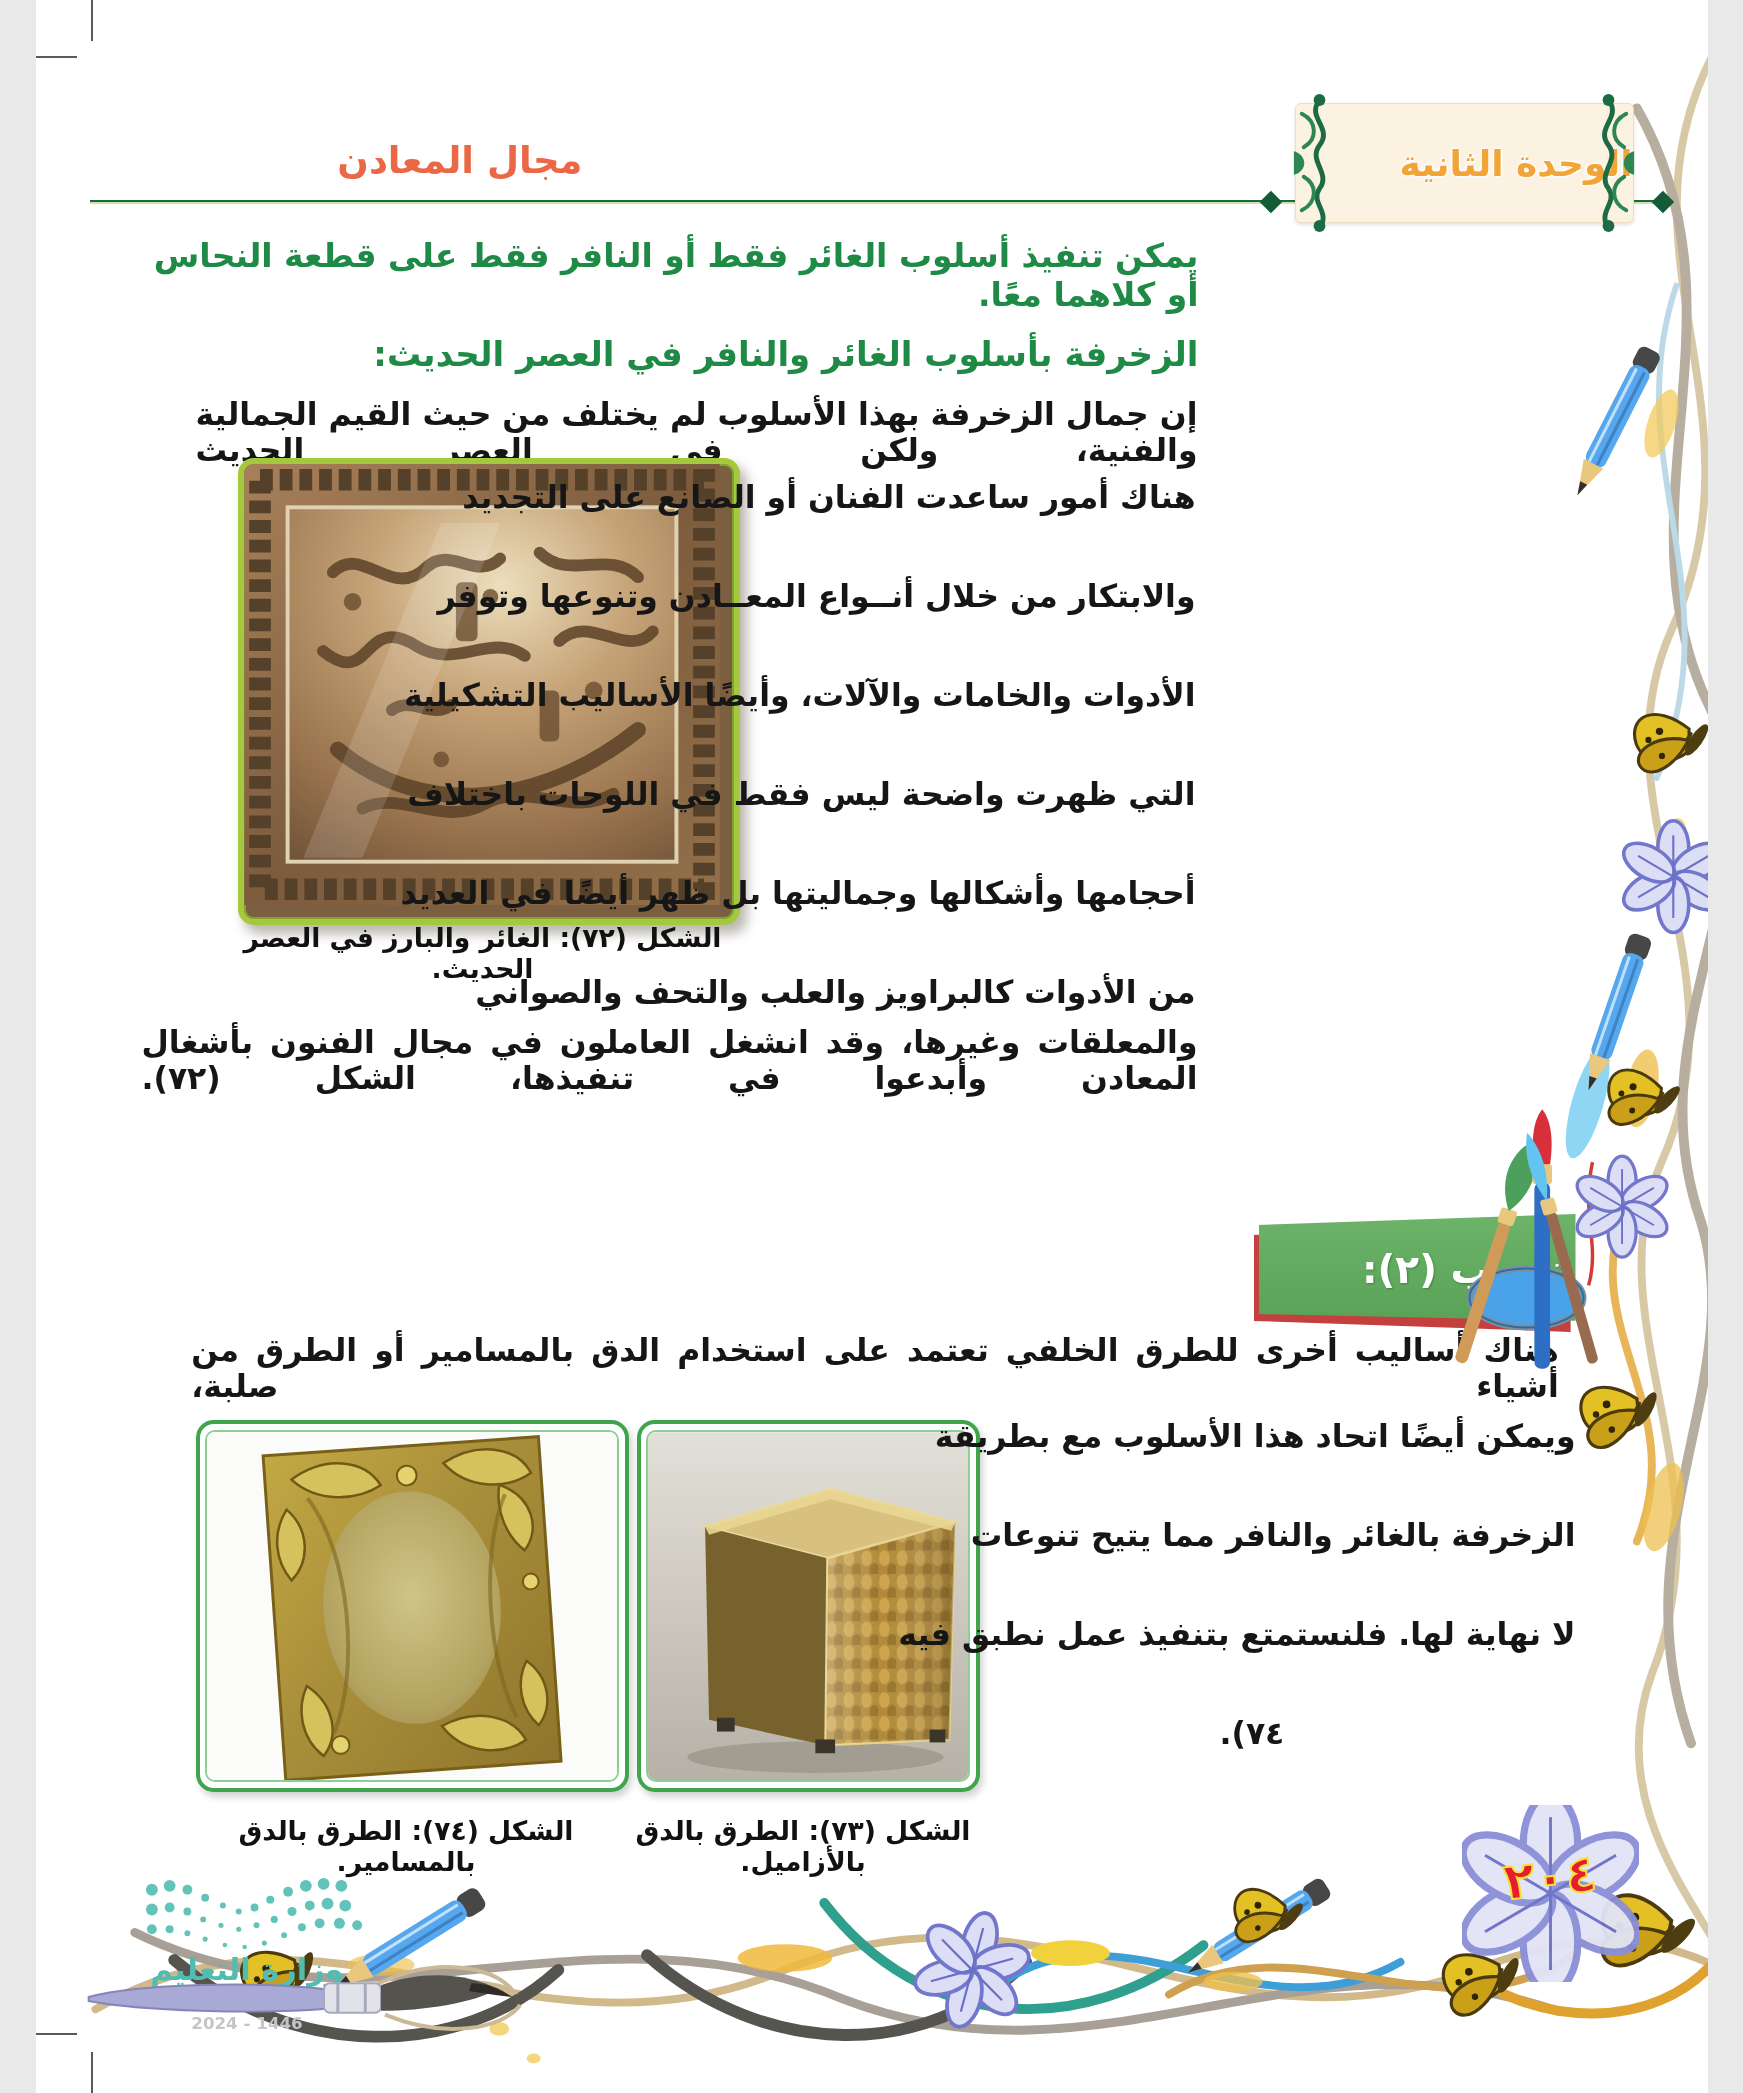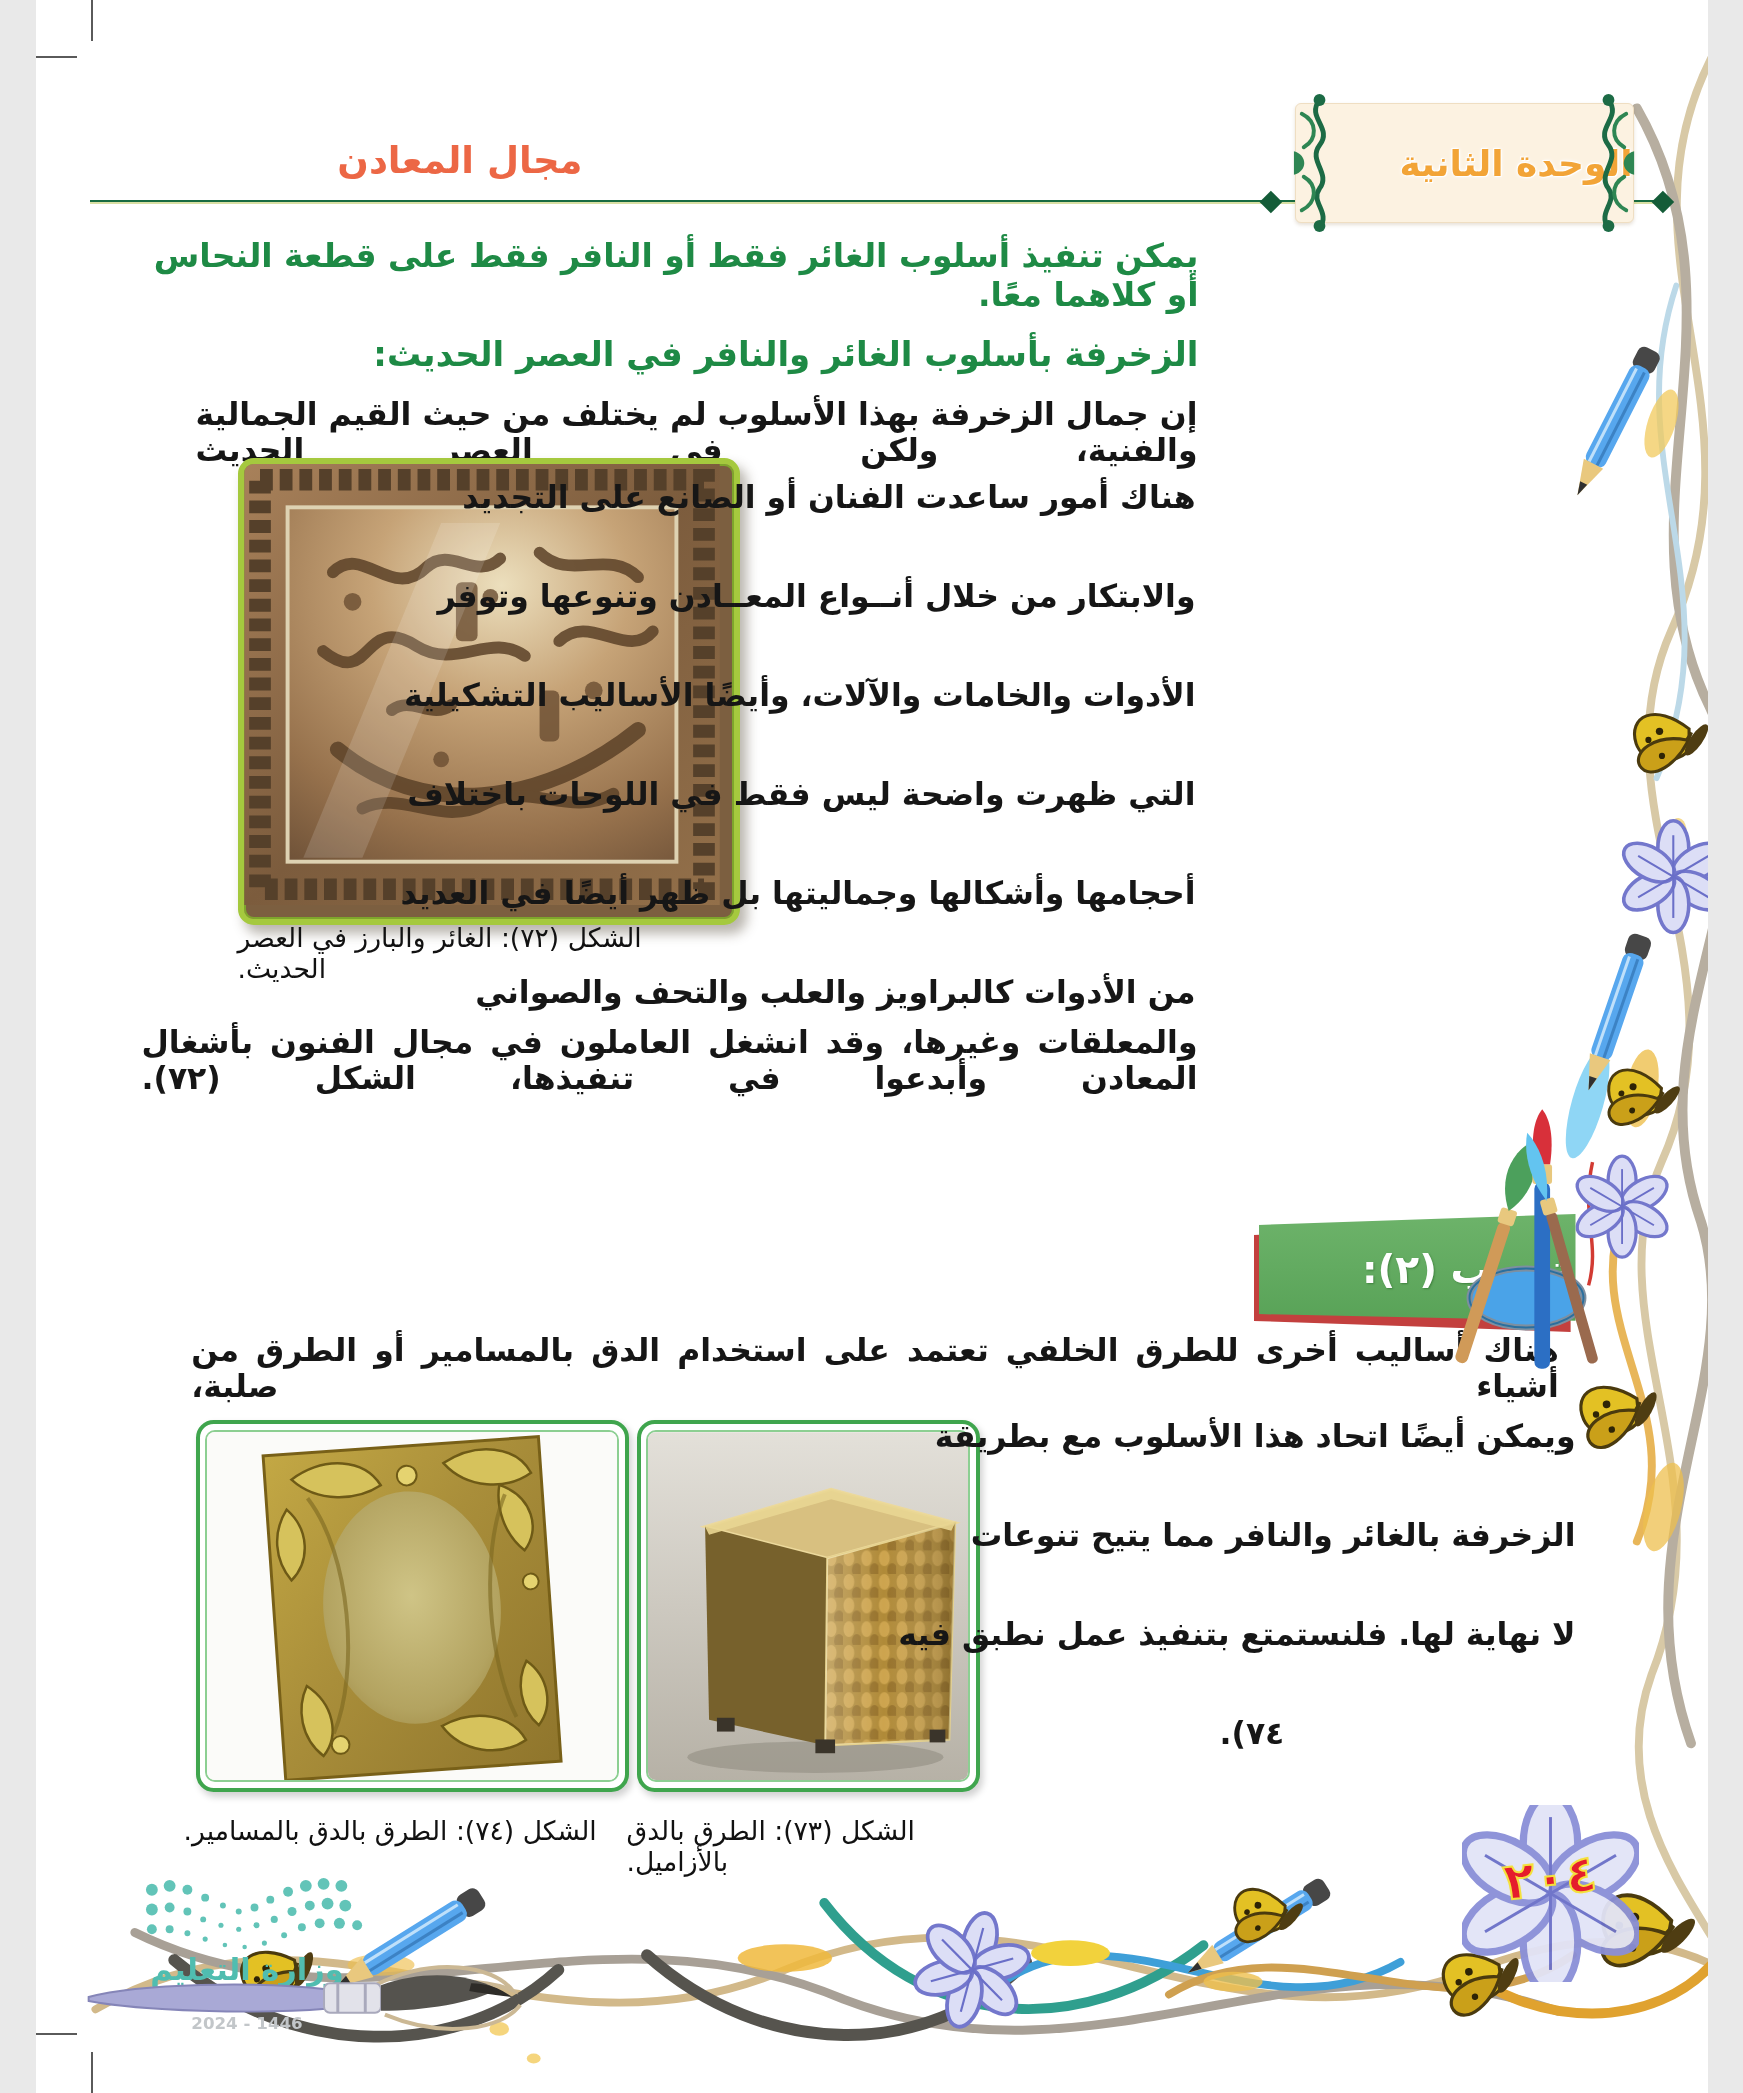--- a/index.html
+++ b/index.html
@@ -80,22 +80,22 @@
     border-radius:17.7px;padding:5.9px;box-sizing:border-box;
     box-shadow:3px 4.9px 7.9px rgba(0,0,0,.18);
   }
   .fig-frame .inner{
     width:100%;height:100%;border:2px solid #8ccf92;border-radius:9.9px;
     overflow:hidden;box-sizing:border-box;
   }
   .fig74{left:160px;top:1420px;width:433px;height:372px;}
   .fig73{left:601px;top:1420px;width:343px;height:372px;}
   .caption{
-    position:absolute;z-index:2;direction:rtl;text-align:left;
-    font-size:26.6px;font-weight:normal;color:#111;
+    position:absolute;z-index:2;direction:rtl;text-align:center;
+    font-size:26.6px;font-weight:bold;color:#111;
   }
   .cap72{left:202px;top:922px;width:490px;}
   .cap74{left:148px;top:1815px;width:445px;}
   .cap73{left:591px;top:1815px;width:353px;}
   
   .banner-wrap{position:absolute;left:1223px;top:1214px;width:317px;height:110px;z-index:2;}
   .banner-red{
     position:absolute;left:-4.9px;top:7.9px;width:100%;height:100%;
     background:#c3403e;
     clip-path:polygon(0 12%,100% 0,100% 100%,0 90%);

